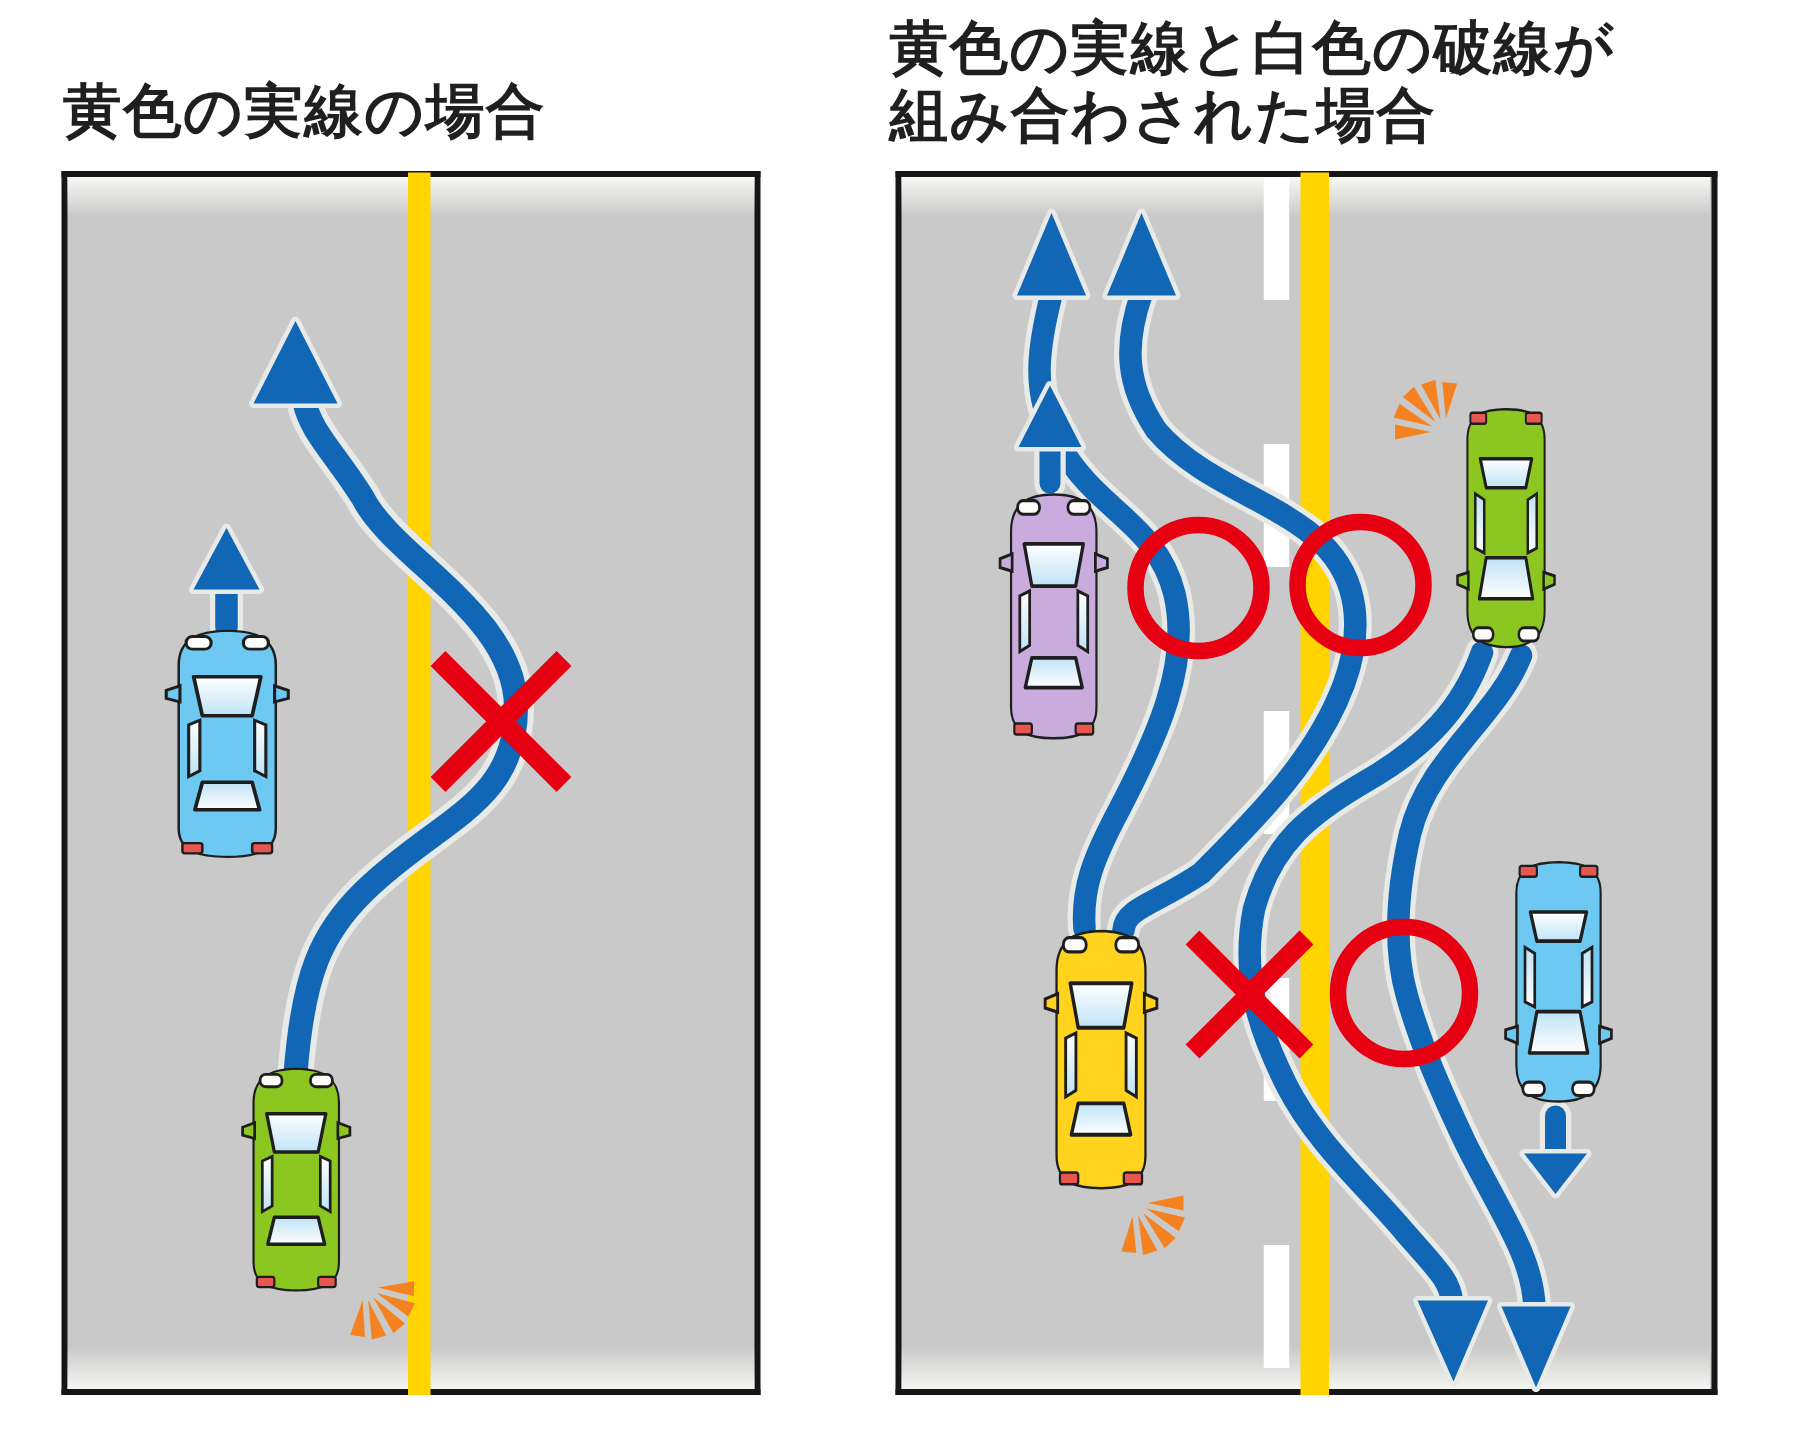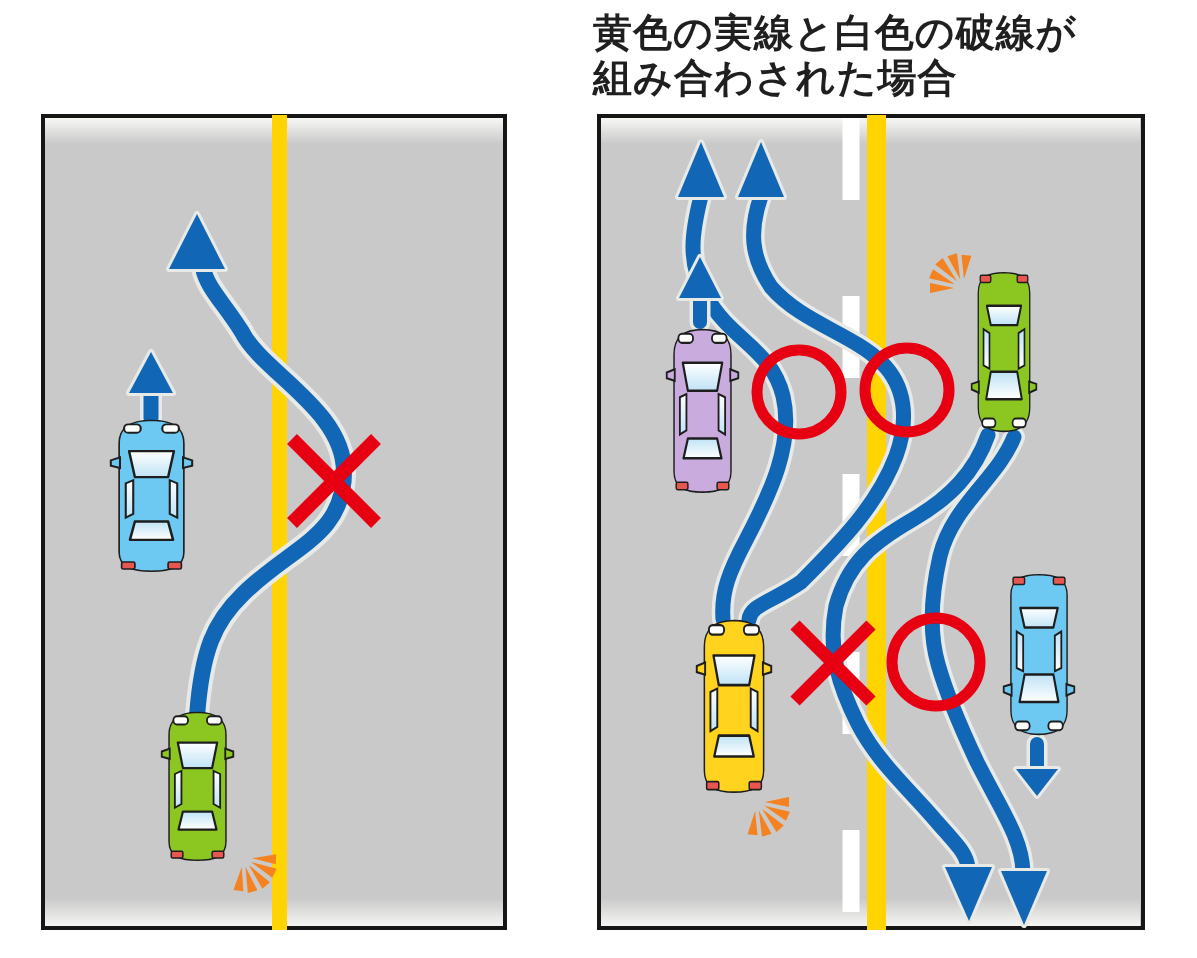--- a/index.html
+++ b/index.html
@@ -150,15 +150,16 @@
       <use href="#flash" transform="translate(963,288) rotate(-42)"></use>
       <use href="#flash" transform="translate(756,802) rotate(138)"></use>
 
       <circle class="redmark" cx="799" cy="392" r="42" stroke-width="11"></circle>
       <circle class="redmark" cx="907" cy="390" r="42" stroke-width="11"></circle>
       <circle class="redmark" cx="936" cy="662" r="44" stroke-width="11"></circle>
       <path class="redmark xmark" stroke-width="13" d="M795,625 L871,701 M871,625 L795,701"></path>
     </g>
   </svg>
 
+  <div class="panel-title" id="title-left">黄色の実線の場合</div>
   <div class="panel-title" id="title-right">黄色の実線と白色の破線が
 組み合わされた場合</div>
 </div>
 
 </body></html>

